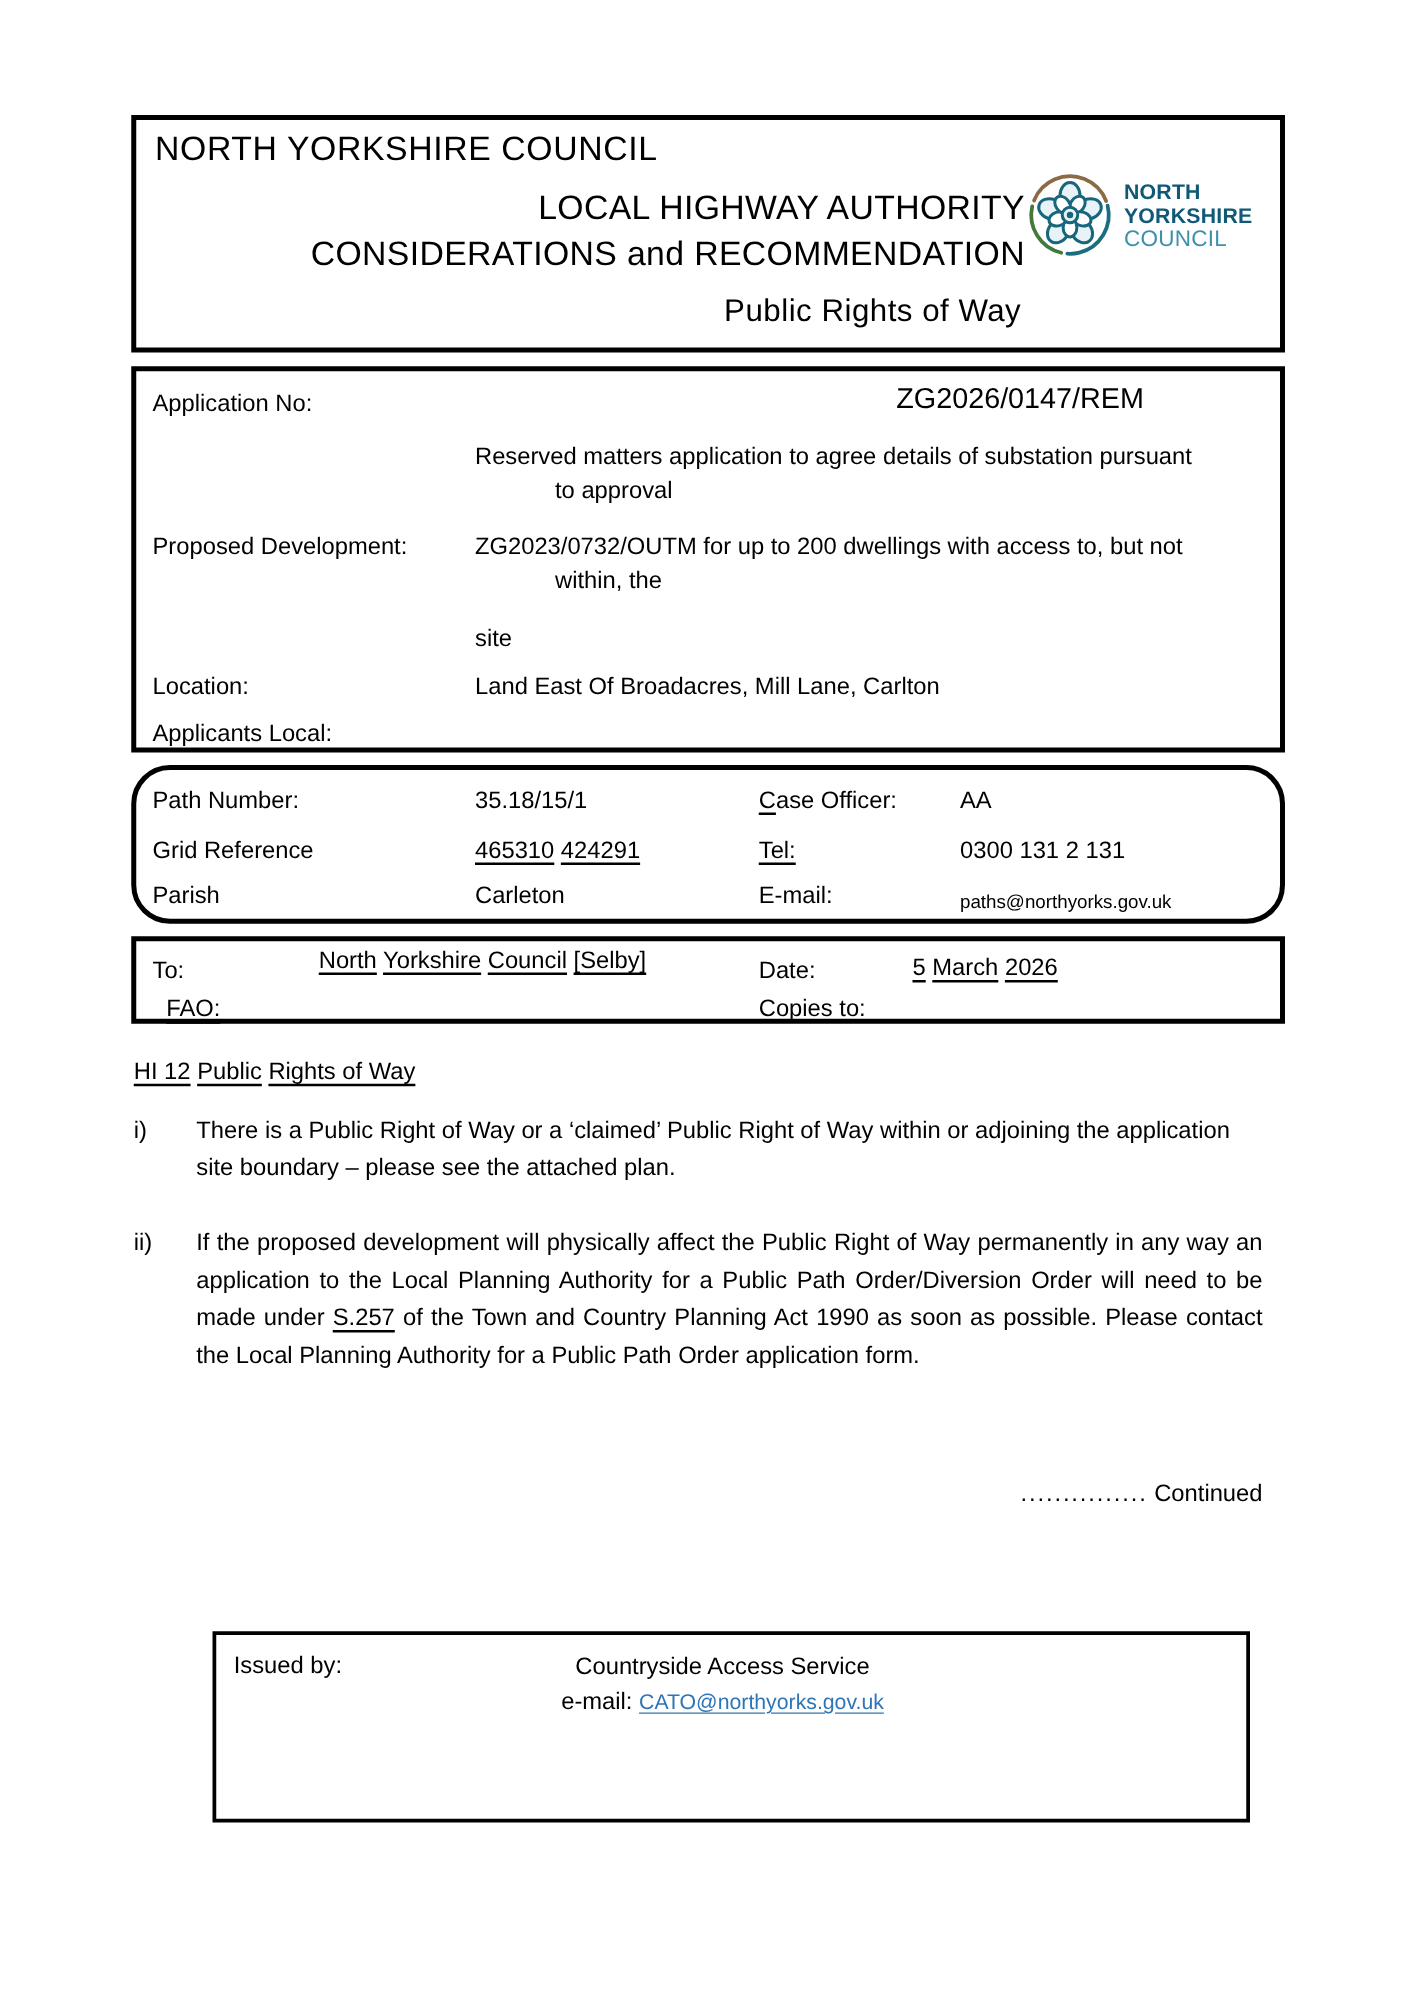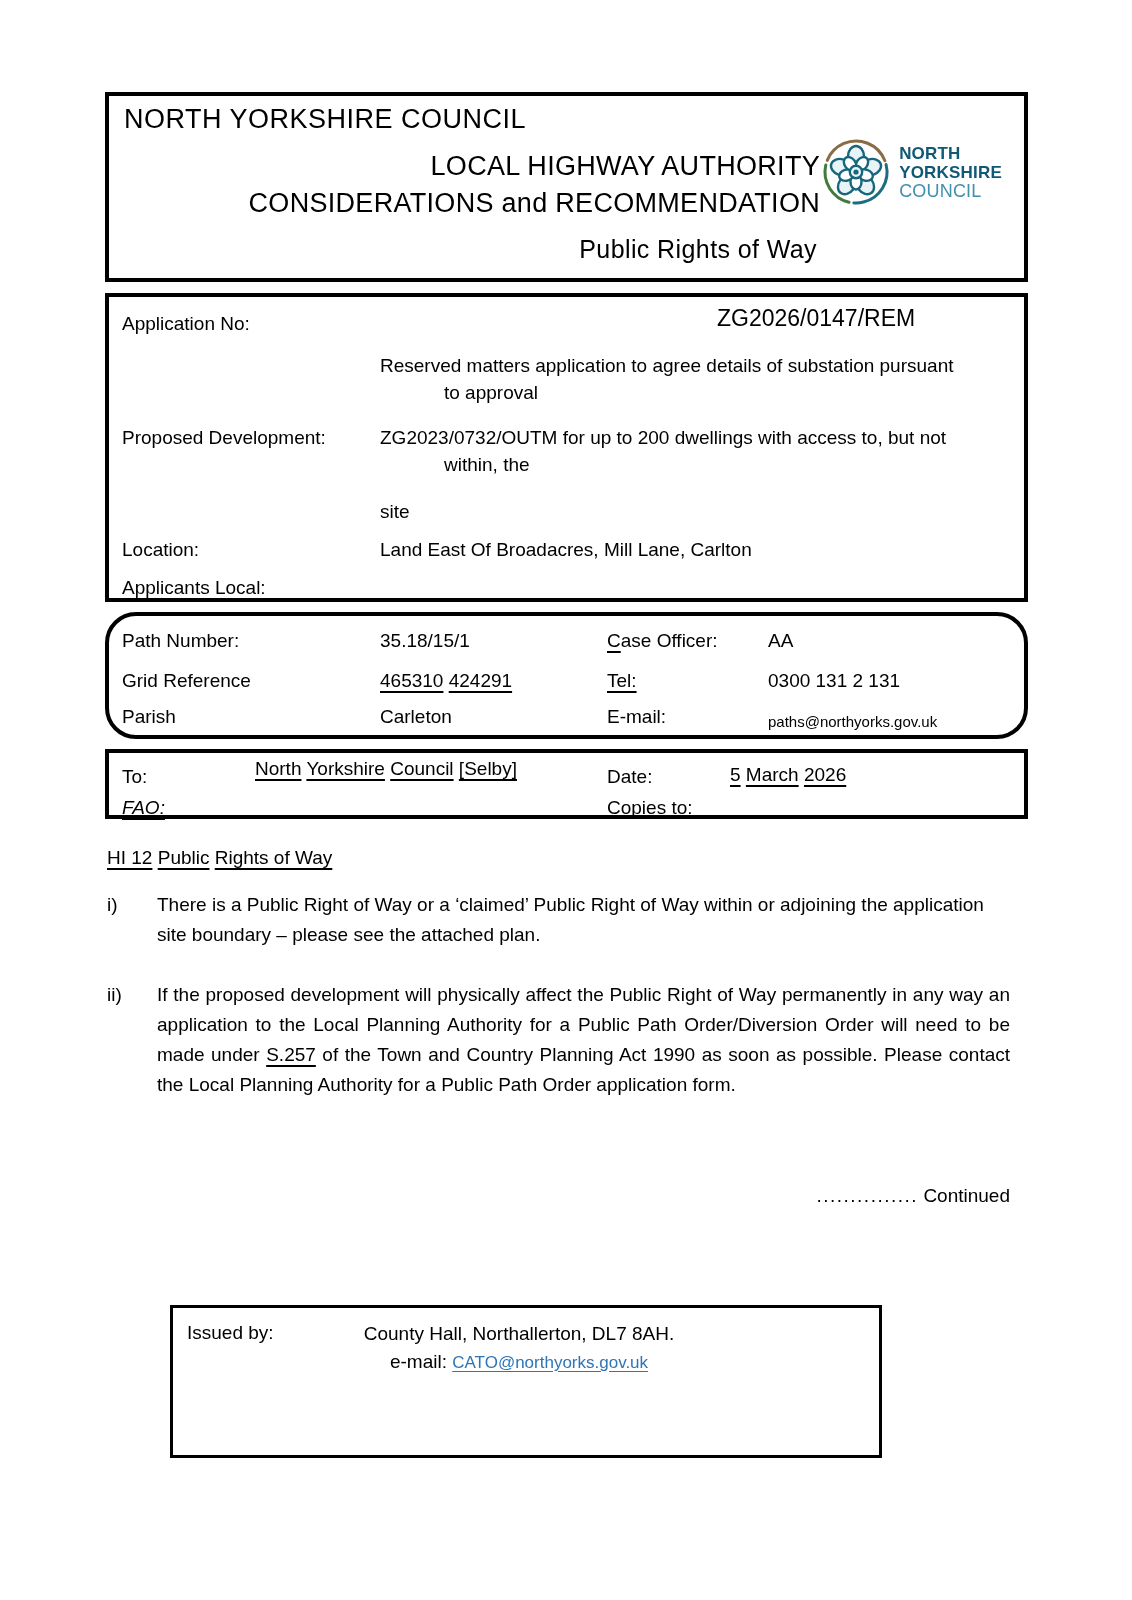--- a/index.html
+++ b/index.html
@@ -141,21 +141,21 @@
     <div class="abs" style="left:498px; top:88px;">E-mail:</div>
     <div class="abs small-mail" style="left:659px; top:93px;">paths@northyorks.gov.uk</div>
   </div>
 
   <div class="box" style="left:105px; top:749px; width:923px; height:70px;">
     <div class="abs" style="left:13px; top:11px;">To:</div>
     <div class="abs uw" style="left:146px; top:3px;"><span class="u">North</span> <span class="u">Yorkshire</span> <span class="u">Council</span> <span class="u">[Selby]</span></div>
     <div class="abs" style="left:498px; top:11px;">Date:</div>
     <div class="abs uw" style="left:621px; top:9px;"><span class="u">5</span> <span class="u">March</span> <span class="u">2026</span></div>
 
-    <div class="abs u" style="left:13px; top:42px;font-style:italic;">FAO:</div>
+    <div class="abs u" style="left:24px; top:42px;">FAO:</div>
     <div class="abs" style="left:498px; top:42px;">Copies to:</div>
   </div>
 
   <div class="abs body-heading" style="left:107px; top:845px;">
     <span class="u">HI 12</span>
     <span class="u">Public</span>
     <span class="u">Rights of Way</span>
   </div>
 
   <div class="list-item" style="left:107px; top:890px;">
@@ -166,24 +166,24 @@
   <div class="list-item" style="left:107px; top:980px;">
     <span class="marker">ii)</span>
     <p class="just"><span>If the proposed development will physically affect the Public Right of Way permanently in any way an application to the Local Planning Authority for a Public Path Order/Diversion Order will need to be made under </span><span class="u">S.257</span><span> of the Town and Country Planning Act 1990 as soon as possible.  Please contact the Local Planning Authority for a Public Path Order application form.</span></p>
   </div>
 
   <div class="abs continued" style="left:107px; top:1183px; width:903px;">
     <span class="dots">...............</span>
     <span>Continued</span>
   </div>
 
-  <div class="box" style="left:170px; top:1305px; width:712px; height:153px; border-width:3px;">
+  <div class="box" style="left:170px; top:1305px; width:830px; height:153px; border-width:3px;">
     <div class="abs" style="left:14px; top:12px;">Issued by:</div>
     <div class="issued-center">
-      <div>County Hall, Northallerton, DL7 8AH.</div>
+      <div>Countryside Access Service</div>
       <div>
         <span>e-mail:</span>
         <a class="mail-link" href="#">CATO@northyorks.gov.uk</a>
       </div>
     </div>
   </div>
 
 </div>
 
 </body></html>

